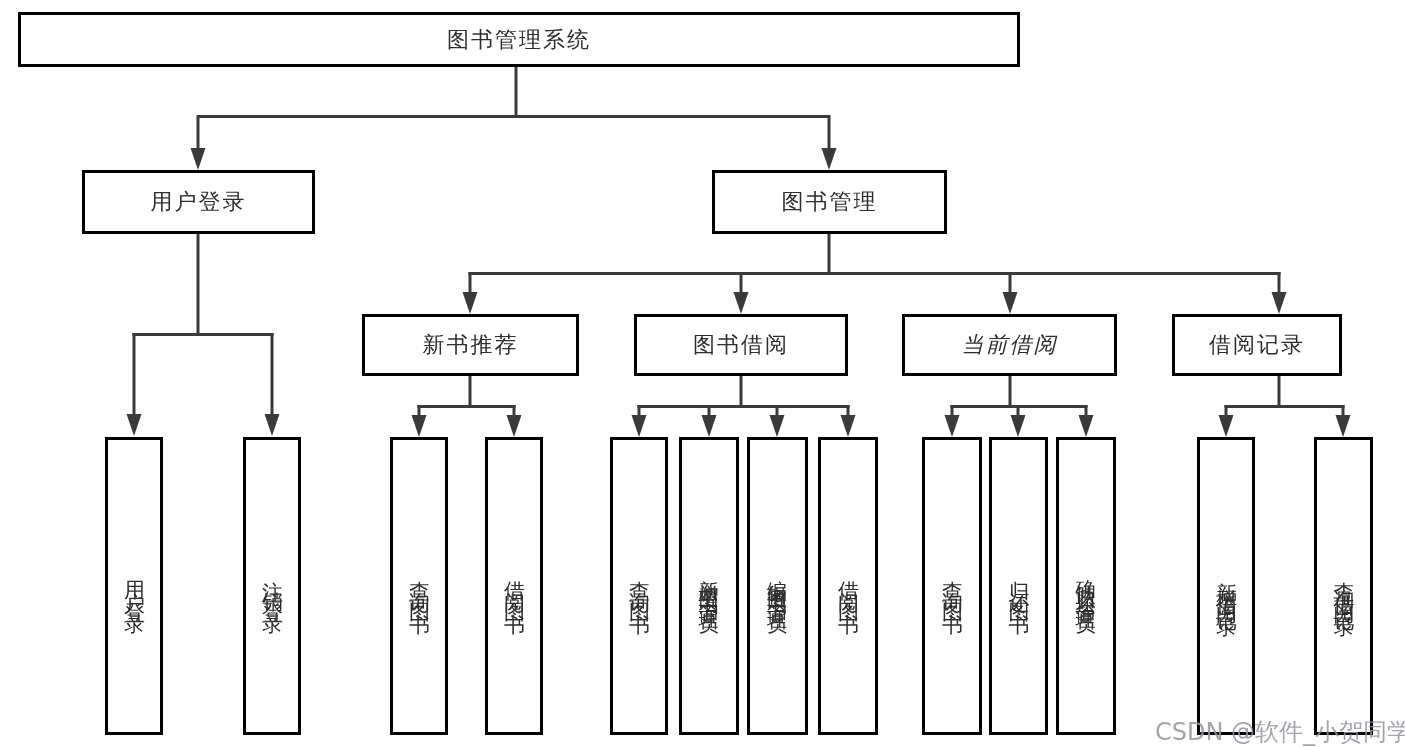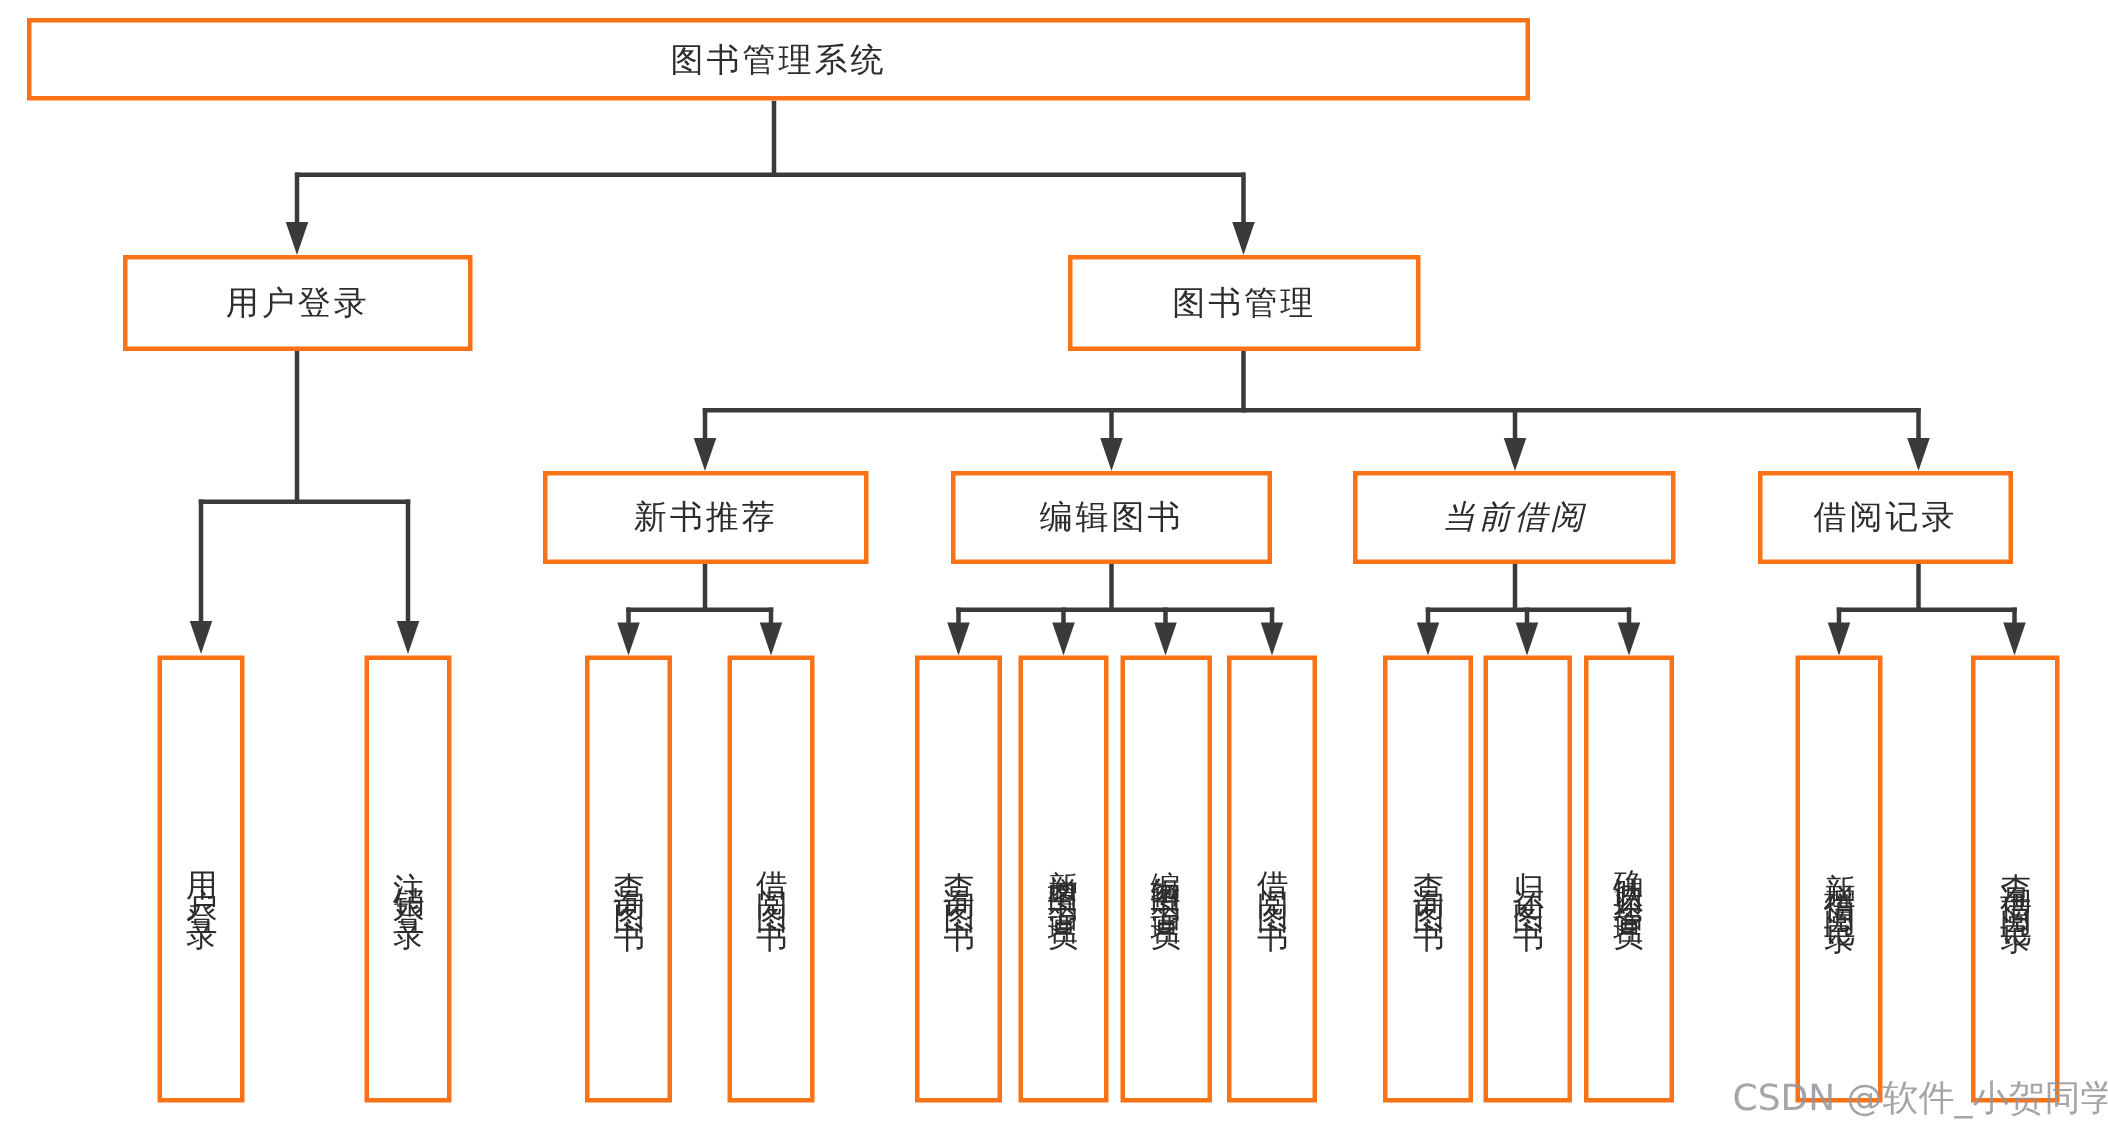--- a/index.html
+++ b/index.html
@@ -8,21 +8,21 @@
     width:1405px;height:747px;
     background:#ffffff;
     font-family:"DejaVu Sans",sans-serif;
     overflow:hidden;
   }
   #connectors{position:absolute;left:0;top:0;z-index:1;}
   .box{
     position:absolute;
     box-sizing:border-box;
     background:#ffffff;
-    border:3px solid #f97316;
+    border:3px solid #000000;
     display:flex;
     align-items:center;
     justify-content:center;
     color:#2d2d2d;
     z-index:2;
   }
   .h-label{font-size:22px;letter-spacing:2px;white-space:nowrap;}
   .leaf{
     writing-mode:vertical-rl;
     text-orientation:mixed;
@@ -109,21 +109,21 @@
     <span>用户登录</span>
   </div>
   <div class="box h-label" style="left:712px;top:170px;width:235px;height:64px;">
     <span>图书管理</span>
   </div>
 
   <div class="box h-label" style="left:362px;top:314px;width:217px;height:62px;">
     <span>新书推荐</span>
   </div>
   <div class="box h-label" style="left:634px;top:314px;width:214px;height:62px;">
-    <span>编辑图书</span>
+    <span>图书借阅</span>
   </div>
   <div class="box h-label" style="left:902px;top:314px;width:215px;height:62px;font-style:italic;">
     <span>当前借阅</span>
   </div>
   <div class="box h-label" style="left:1172px;top:314px;width:170px;height:62px;">
     <span>借阅记录</span>
   </div>
 
   <div class="box leaf sp4" style="left:105px;top:437px;width:58px;height:298px;">
       <span>用户登录</span>

